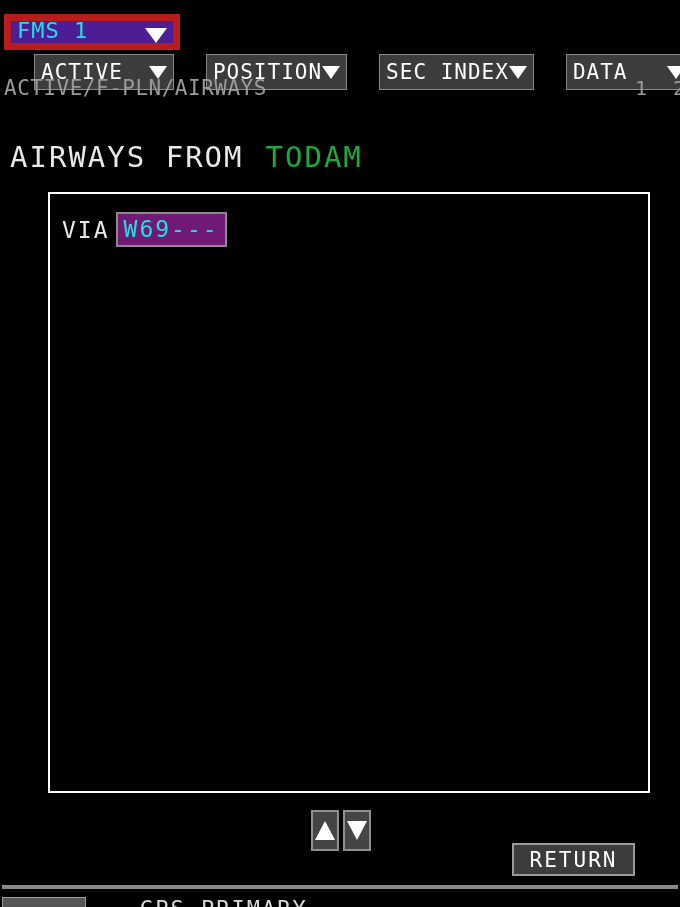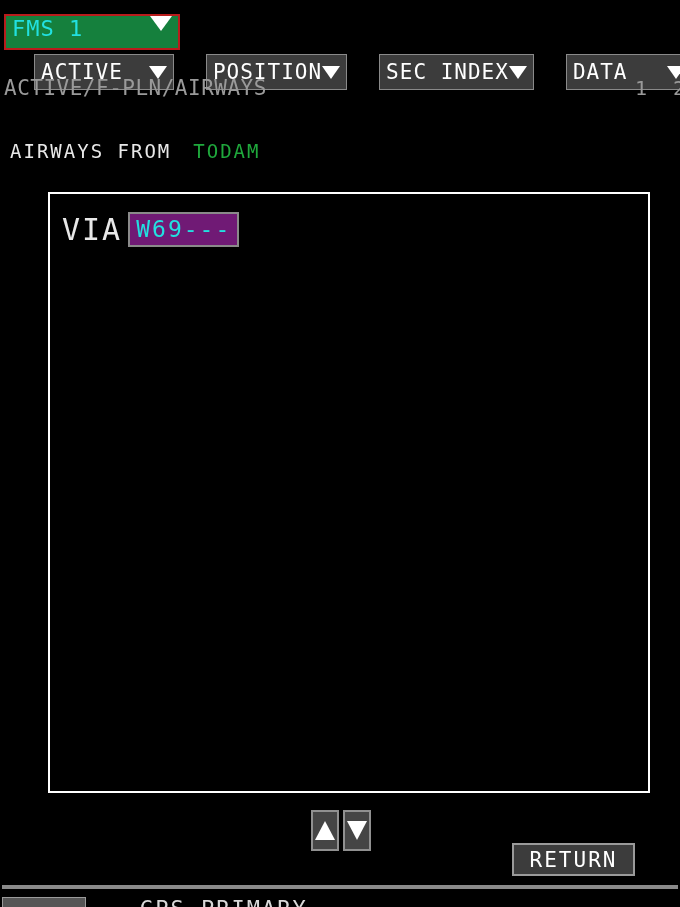--- a/index.html
+++ b/index.html
@@ -16,25 +16,25 @@
     color: #ffffff;
   }
 
   
   #fms-tab {
     position: absolute;
     left: 4px;
     top: 14px;
     width: 176px;
     height: 36px;
-    background: #15803d;
-    border: 2px solid #b91c1c;
-    box-sizing: border-box;
-    display: flex;
-    align-items: flex-start;
+    background: #4c1d95;
+    border: 7px solid #b91c1c;
+    box-sizing: border-box;
+    display: flex;
+    align-items: flex-end;
     padding: 0 6px;
   }
   #fms-tab .lbl {
     color: #22e0e0;
     font-size: 22px;
     letter-spacing: 1px;
     flex: 1;
     white-space: nowrap;
   }
 
@@ -107,21 +107,21 @@
     letter-spacing: 7px;
     white-space: nowrap;
     margin-right: -16px;
   }
 
   
   #title-line {
     position: absolute;
     left: 10px;
     top: 140px;
-    font-size: 19px;
+    font-size: 29px;
     letter-spacing: 2px;
     white-space: nowrap;
   }
   #title-line .static { color: #e8e8e8; }
   #title-line .from-wpt { color: #1fa83c; margin-left: 22px; }
 
   
   #content-panel {
     position: absolute;
     left: 48px;
@@ -135,21 +135,21 @@
 
   .via-row {
     position: absolute;
     left: 12px;
     top: 18px;
     display: flex;
     align-items: center;
   }
   .via-label {
     color: #e8e8e8;
-    font-size: 30px;
+    font-size: 23px;
     letter-spacing: 2px;
     margin-right: 6px;
   }
   .via-field {
     border: 2px solid #8a8a8a;
     background: #701a75;
     box-sizing: border-box;
     padding: 2px 6px 3px 6px;
     color: #22e0e0;
     font-size: 23px;

